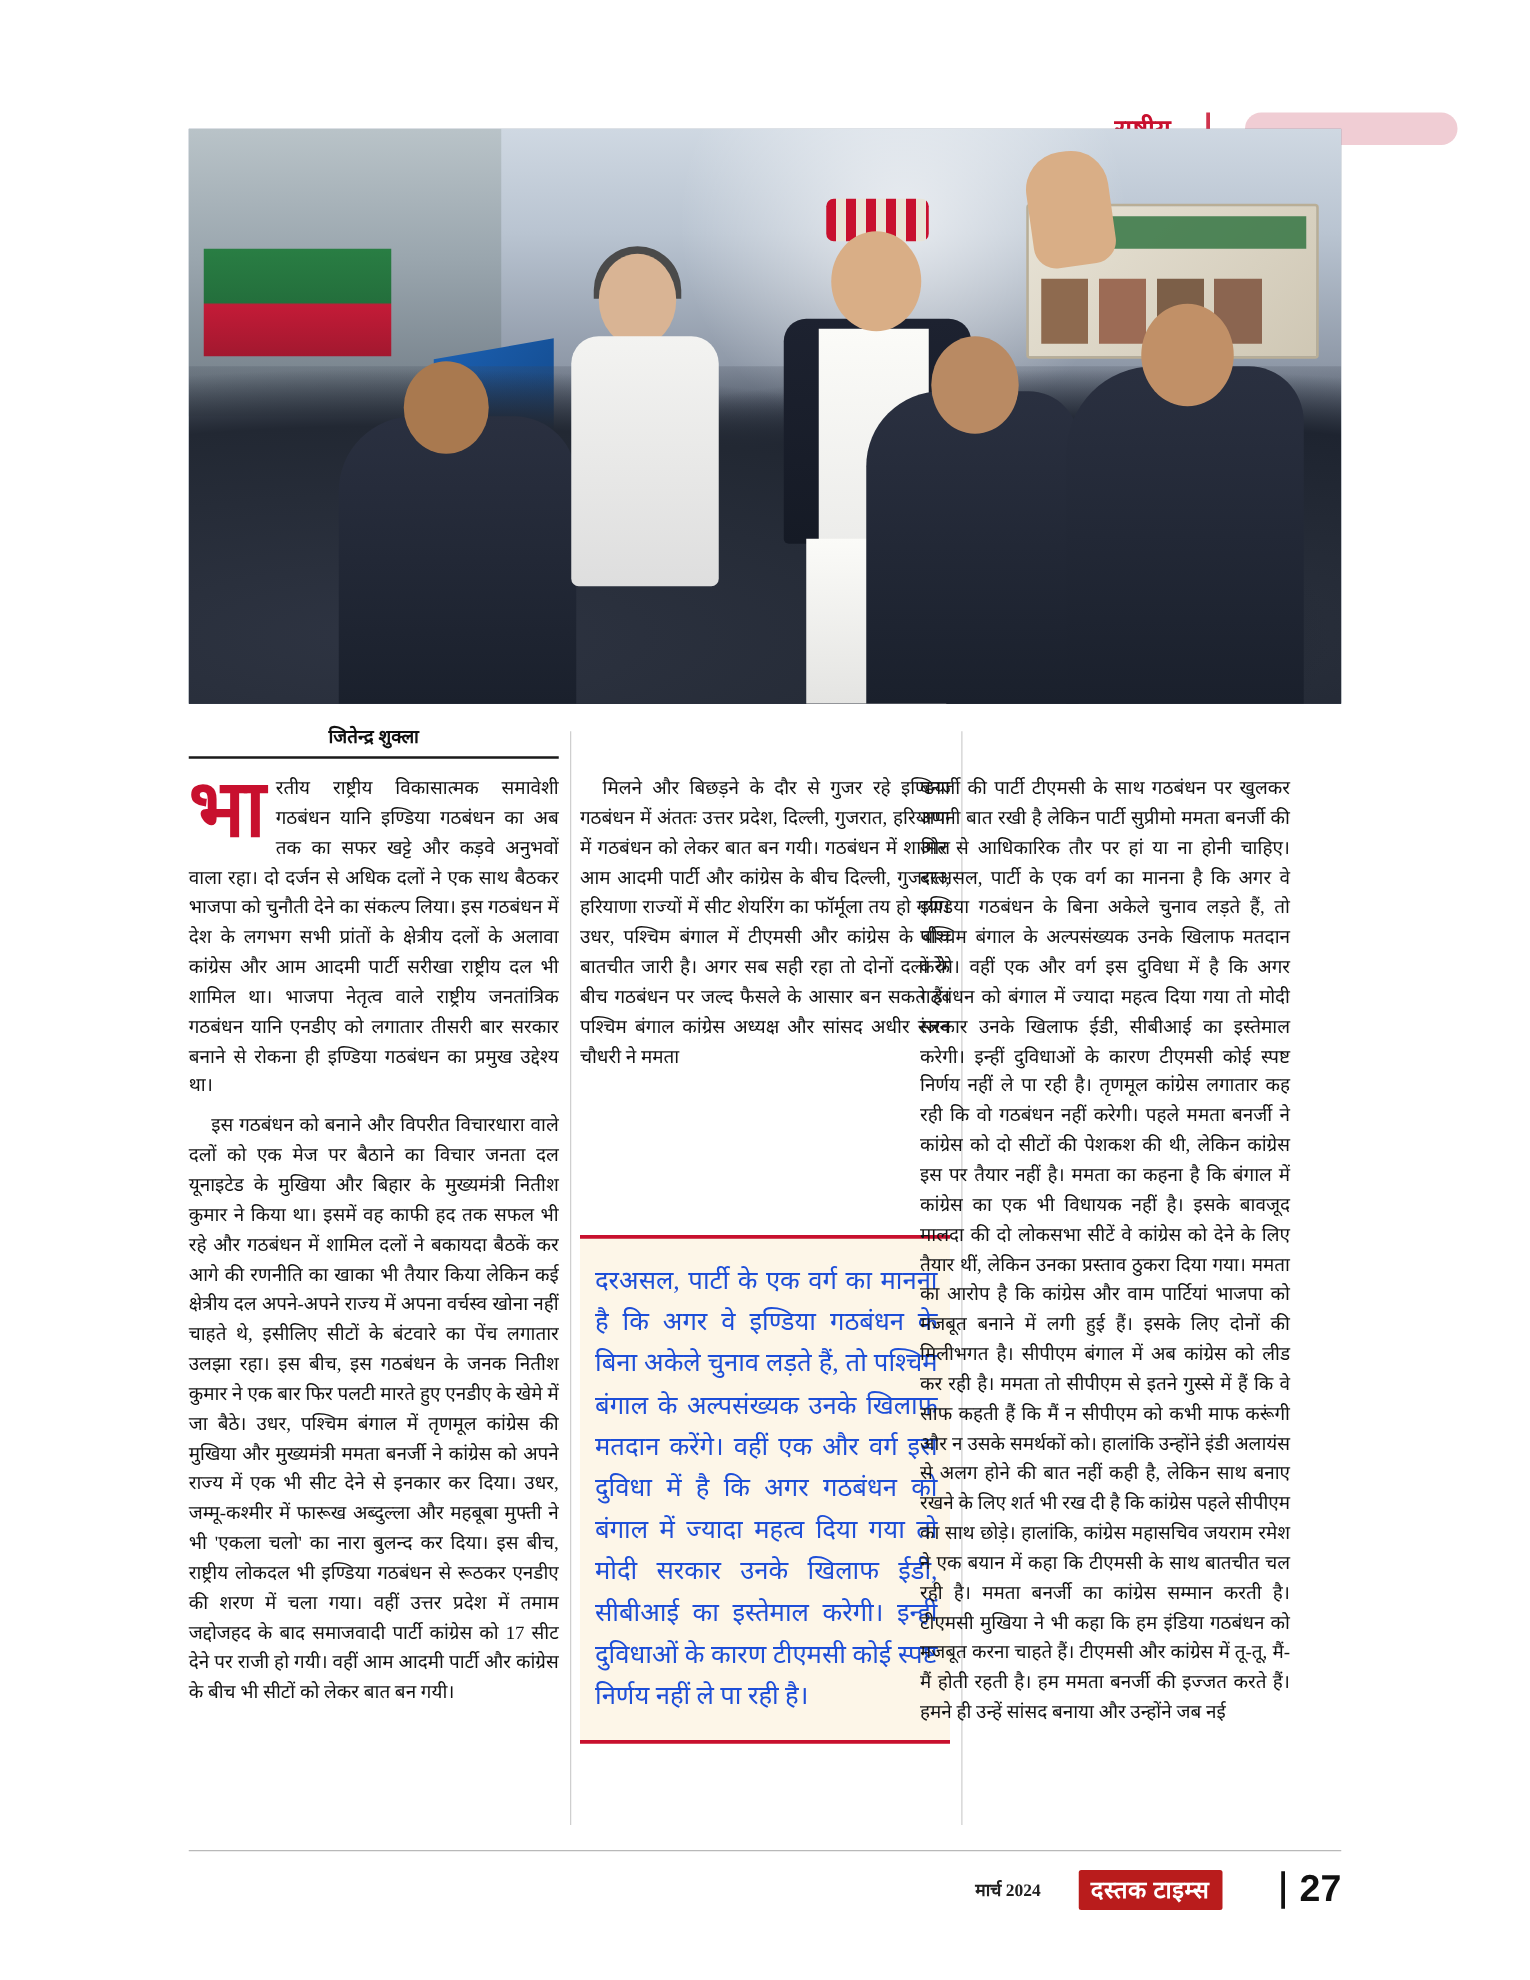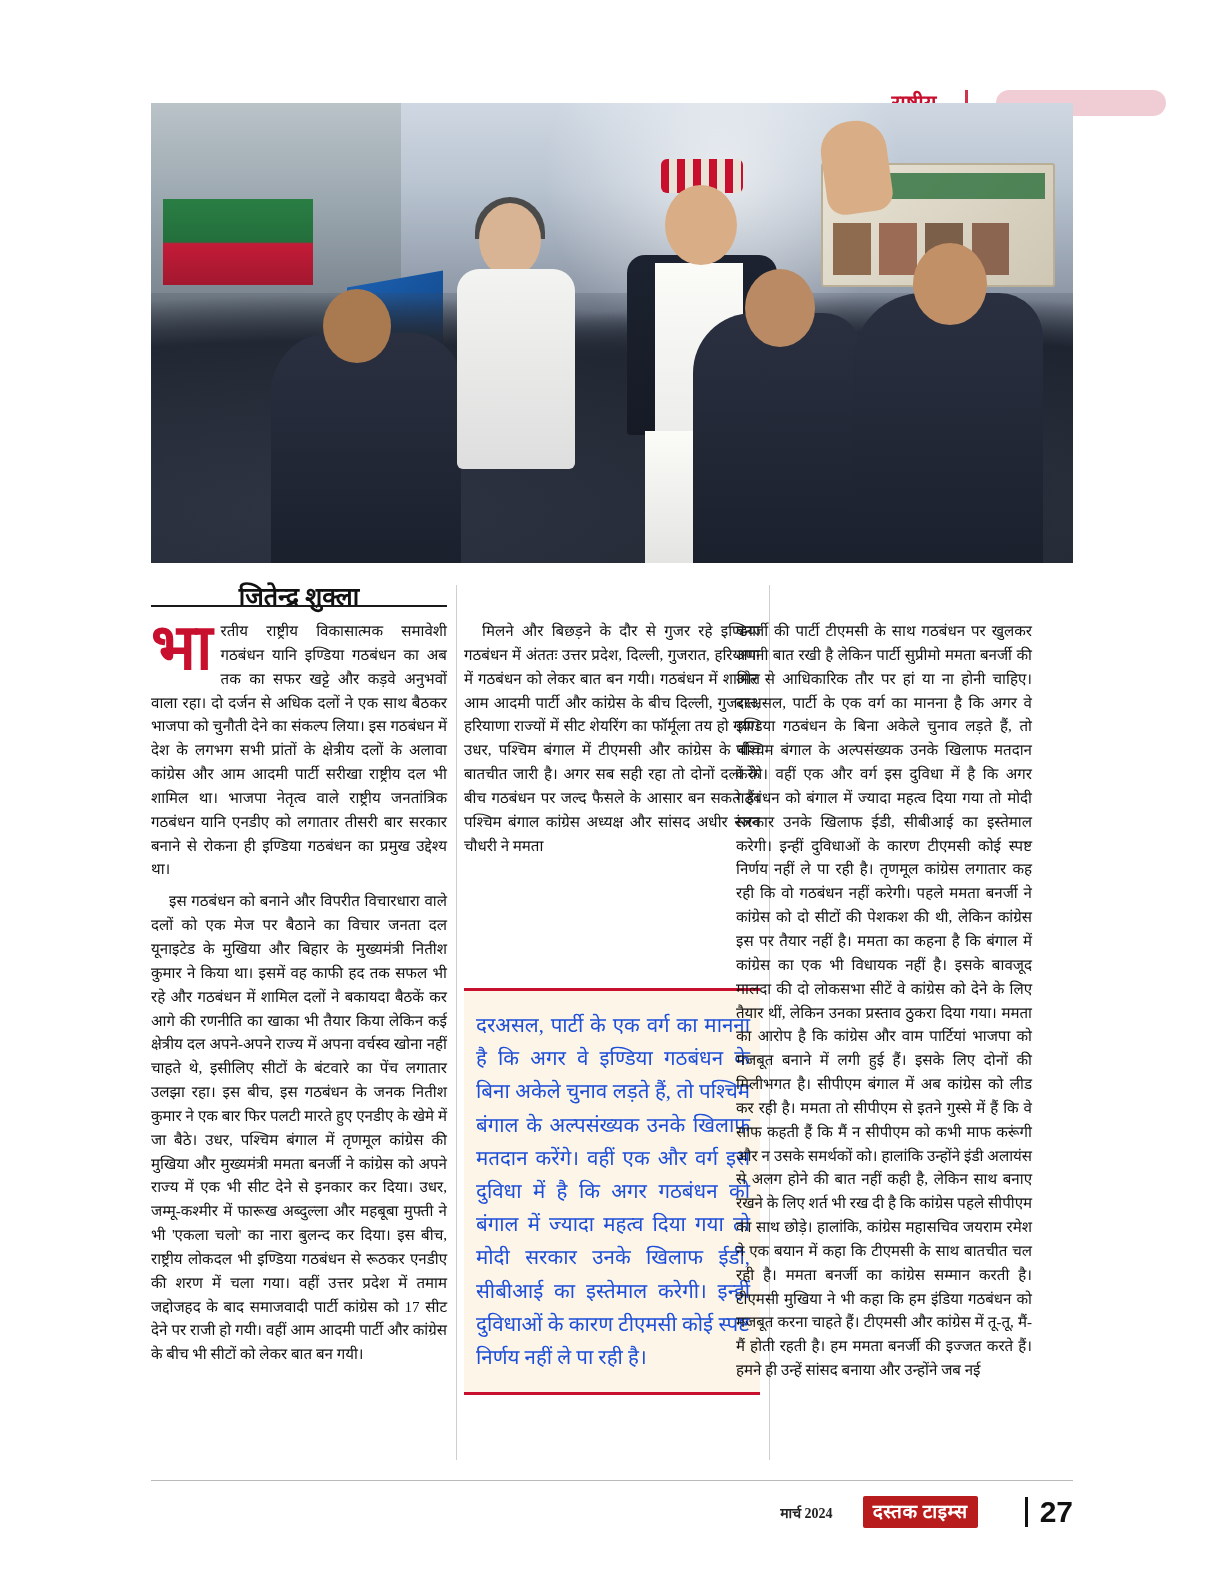--- a/index.html
+++ b/index.html
@@ -166,21 +166,21 @@
     height: 2px;
     background: #1a1a1a;
   }
   .byline {
     position: absolute;
     left: 151px;
     top: 578px;
     width: 296px;
     text-align: center;
     font-family: "Liberation Serif", serif;
-    font-size: 25px;
+    font-size: 15px;
     font-weight: bold;
     color: #111;
   }
 
   
   .col {
     position: absolute;
     top: 620px;
     width: 296px;
     font-family: "Liberation Serif", serif;

